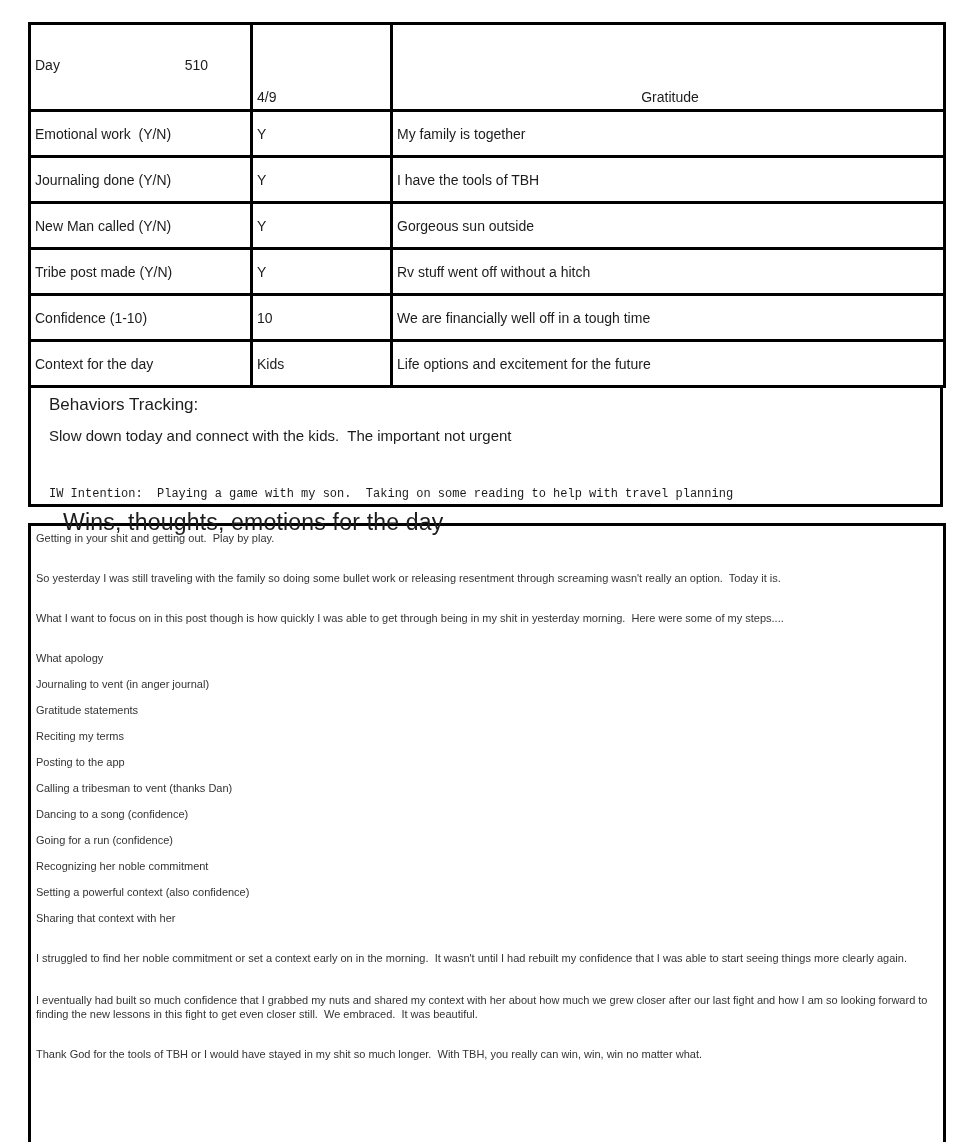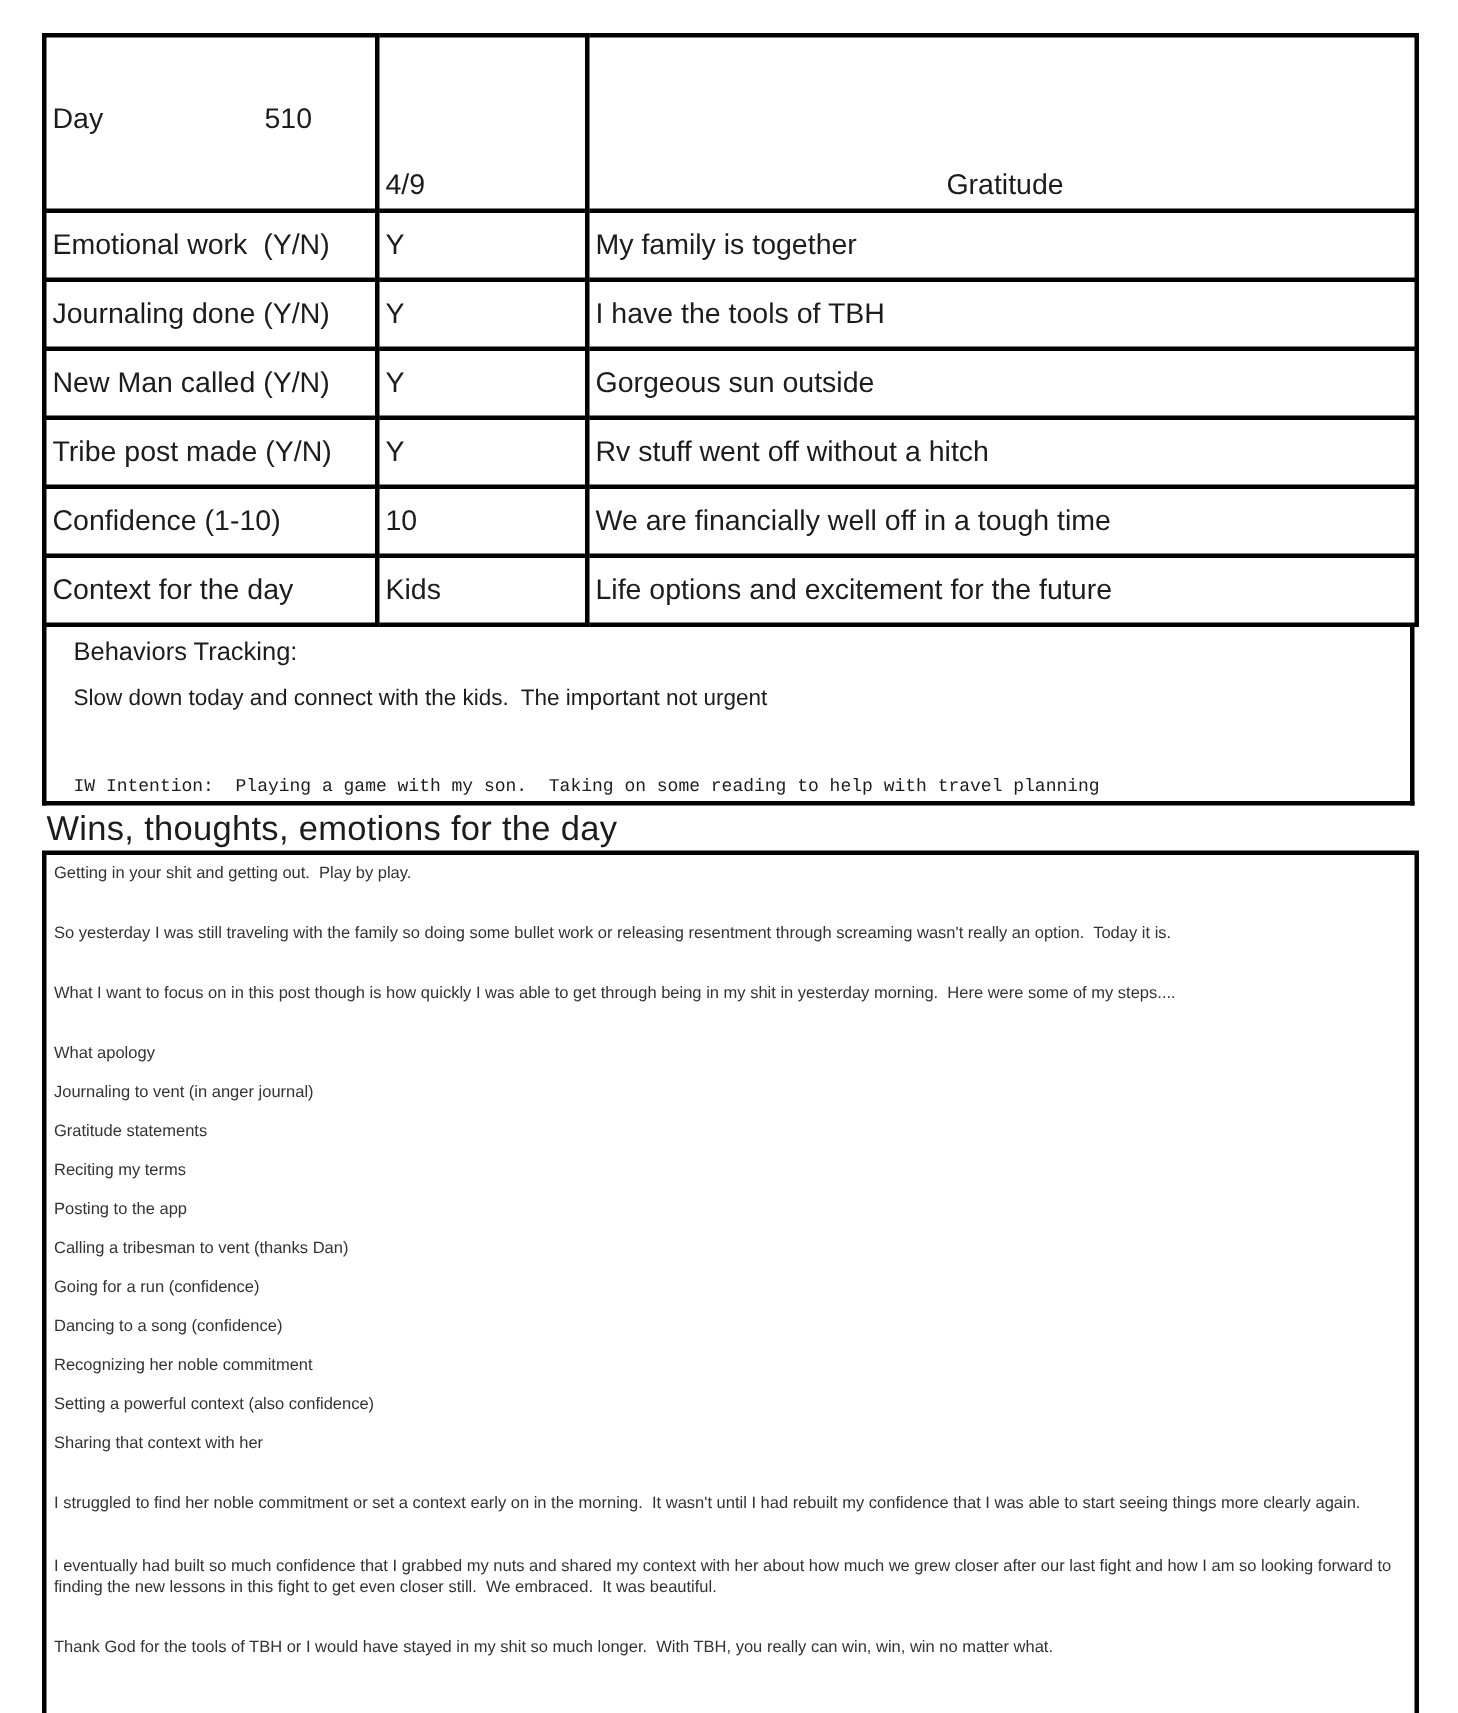--- a/index.html
+++ b/index.html
@@ -8,42 +8,42 @@
     background: #ffffff;
     font-family: "Liberation Sans", sans-serif;
     color: #1c1c1c;
   }
   .sheet { position: relative; width: 972px; height: 1142px; background: #fff; overflow: hidden; }
   .content-col { position: absolute; left: 28px; top: 22px; width: 915px; }
 
   
   table.tracker {
     border-collapse: collapse; table-layout: fixed;
-    width: 915px; font-size: 19px; color: #1c1c1c;
+    width: 915px; font-size: 14px; color: #1c1c1c;
   }
   table.tracker td { border: 3px solid #000; padding: 0 0 0 4px; vertical-align: middle; white-space: pre-wrap; overflow: hidden; }
   table.tracker tr { height: 46px; }
   td.val-cell { padding: 0; }
   td.grat-cell { padding-left: 5px; }
   tr.head-row td { vertical-align: bottom; padding-bottom: 4px; }
   td.grat-head { border-top: none; border-right: none; text-align: center; padding-bottom: 6px; }
   .day-flex { display: flex; justify-content: space-between; padding-right: 42px; }
 
   
   .behaviors-box {
     border-left: 3px solid #000; border-right: 3px solid #000; border-bottom: 3px solid #000;
     height: 110px; padding-top: 6px; padding-left: 18px;
     overflow: hidden; box-sizing: content-box;
   }
   .behaviors-title { font-size: 17px; line-height: 22px; white-space: pre-wrap; }
   .behaviors-note { font-size: 15px; line-height: 20px; margin-top: 10px; white-space: pre-wrap; }
   .behaviors-intent { font-size: 12px; line-height: 20px; margin-top: 38px; white-space: pre-wrap; font-family: Liberation Mono, monospace; }
 
   
-  .wins-title { font-size: 23px; line-height: 30px; height: 30px; padding-left: 3px; letter-spacing: 0.2px; white-space: nowrap; }
+  .wins-title { font-size: 23px; line-height: 30px; height: 16px; padding-left: 3px; letter-spacing: 0.2px; white-space: nowrap; margin-left: 32px; }
 
   
   .big-box {
     border: 3px solid #000; border-bottom-width: 5px;
     height: 631px; padding: 5px 6px 0 5px;
     font-size: 11px; line-height: 14px; color: #333;
     overflow: hidden; box-sizing: content-box; width: 901px;
   }
   .big-box div { white-space: pre-wrap; }
   .m26 { margin-bottom: 26px; }
@@ -118,22 +118,22 @@
     <div class="big-box">
       <div class="m26">Getting in your shit and getting out.  Play by play.</div>
       <div class="m26">So yesterday I was still traveling with the family so doing some bullet work or releasing resentment through screaming wasn't really an option.  Today it is.</div>
       <div class="m26">What I want to focus on in this post though is how quickly I was able to get through being in my shit in yesterday morning.  Here were some of my steps....</div>
       <div class="m12">What apology</div>
       <div class="m12">Journaling to vent (in anger journal)</div>
       <div class="m12">Gratitude statements</div>
       <div class="m12">Reciting my terms</div>
       <div class="m12">Posting to the app</div>
       <div class="m12">Calling a tribesman to vent (thanks Dan)</div>
+      <div class="m12">Dancing to a song (confidence)</div>
       <div class="m12">Going for a run (confidence)</div>
-      <div class="m12">Dancing to a song (confidence)</div>
       <div class="m12">Recognizing her noble commitment</div>
       <div class="m12">Setting a powerful context (also confidence)</div>
       <div class="m26">Sharing that context with her</div>
       <div class="m28">I struggled to find her noble commitment or set a context early on in the morning.  It wasn't until I had rebuilt my confidence that I was able to start seeing things more clearly again.</div>
       <div class="m26">I eventually had built so much confidence that I grabbed my nuts and shared my context with her about how much we grew closer after our last fight and how I am so looking forward to finding the new lessons in this fight to get even closer still.  We embraced.  It was beautiful.</div>
       <div class="m0">Thank God for the tools of TBH or I would have stayed in my shit so much longer.  With TBH, you really can win, win, win no matter what.</div>
     </div>
 
   </div>
 </div>

